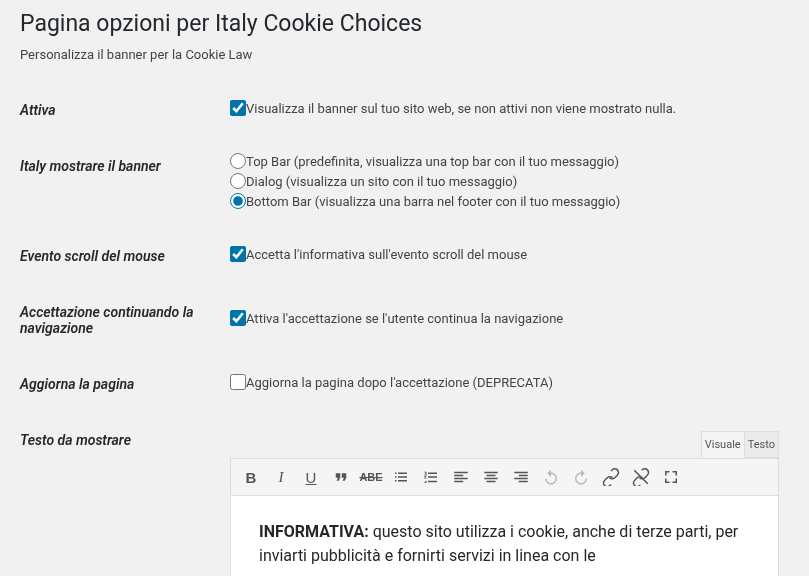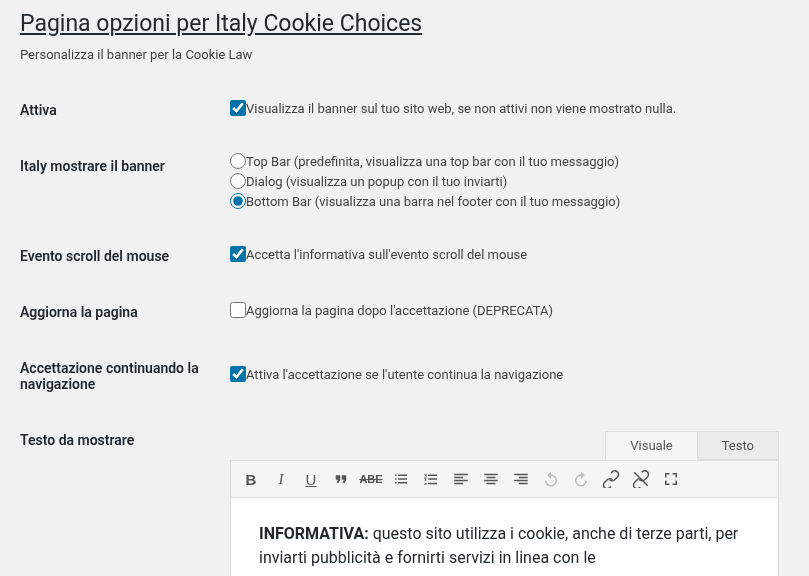--- a/index.html
+++ b/index.html
@@ -1,26 +1,26 @@
 <!DOCTYPE html>
 <html><head>
 <meta charset="utf-8">
 <style>
 * { box-sizing: border-box; margin: 0; padding: 0; }
 body { font-family: -apple-system, BlinkMacSystemFont, "Segoe UI", Roboto, sans-serif; font-size: 13px; color: #23282d; background: #f1f1f1; padding: 10px 20px; }
-h1 { font-size: 23px; font-weight: 400; margin-bottom: 10px; color: #23282d; text-decoration: underline; }
+h1 { font-size: 23px; font-weight: 400; margin-bottom: 10px; color: #23282d; }
 .subtitle { font-size: 13px; color: #444; margin-bottom: 20px; }
 .form-table { width: 100%; border-collapse: collapse; }
-.form-table th { text-align: left; vertical-align: top; font-weight: 600; font-size: 14px; padding: 20px 10px 20px 0; width: 200px; color: #23282d; }
+.form-table th { text-align: left; vertical-align: top; font-weight: 600; font-size: 14px; padding: 20px 10px 20px 0; width: 200px; color: #23282d; font-style: italic; }
 .form-table td { padding: 15px 10px; vertical-align: middle; font-size: 13px; color: #444; }
 .cb-row { display: flex; align-items: center; margin-bottom: 4px; }
 input[type="checkbox"], input[type="radio"] { width: 16px; height: 16px; margin: 0; accent-color: #0073aa; cursor: pointer; }
 .editor-wrap { margin-top: 4px; }
 .tabs { display: flex; justify-content: flex-end; gap: 0; }
-.tab { background: #ebebeb; border: 1px solid #ddd; padding: 6px 24px; font-size: 13px; color: #555; cursor: pointer; }
+.tab { background: #ebebeb; border: 1px solid #ddd; padding: 6px 3px; font-size: 11px; color: #555; cursor: pointer; }
 .tab.active { background: #f5f5f5; border-bottom-color: #f5f5f5; }
 .tab + .tab { border-left: none; }
 .toolbar { display: flex; align-items: center; background: #f5f5f5; border: 1px solid #ddd; padding: 4px 6px; gap: 2px; }
 .tbtn { background: transparent; border: none; width: 28px; height: 28px; display: flex; align-items: center; justify-content: center; cursor: pointer; color: #555; font-size: 15px; border-radius: 2px; }
 .tbtn svg { width: 18px; height: 18px; fill: #555; }
 .editor-content { background: #fff; border: 1px solid #ddd; border-top: none; padding: 24px 28px; min-height: 80px; font-size: 16px; line-height: 1.5; color: #23282d; }
 .editor-content strong { font-weight: 700; text-align: center; }
 label { cursor: pointer; }
 </style>
 </head>
@@ -44,55 +44,55 @@
 
 <tr>
   <th>Italy mostrare il banner</th>
   <td>
     <div class="cb-row">
       <input type="radio" name="pos" style="">
       <label>Top Bar (predefinita, visualizza una top bar con il tuo messaggio)</label>
     </div>
     <div class="cb-row">
       <input type="radio" name="pos" style="">
-      <label>Dialog (visualizza un popup con il tuo inviarti)</label>
+      <label>Dialog (visualizza un sito con il tuo messaggio)</label>
     </div>
     <div class="cb-row">
       <input type="radio" name="pos" checked="" style="">
       <label>Bottom Bar (visualizza una barra nel footer con il tuo messaggio)</label>
     </div>
   </td>
 </tr>
 
 <tr>
   <th>Evento scroll del mouse</th>
   <td>
     <div class="cb-row">
       <input type="checkbox" checked="" style="">
       <label>Accetta l'informativa sull'evento scroll del mouse</label>
     </div>
   </td>
 </tr>
 
 <tr>
+  <th>Accettazione continuando la navigazione</th>
+  <td>
+    <div class="cb-row">
+      <input type="checkbox" checked="" style="">
+      <label>Attiva l'accettazione se l'utente continua la navigazione</label>
+    </div>
+  </td>
+</tr>
+
+<tr>
   <th>Aggiorna la pagina</th>
   <td>
     <div class="cb-row">
       <input type="checkbox" style="">
       <label>Aggiorna la pagina dopo l'accettazione (DEPRECATA)</label>
-    </div>
-  </td>
-</tr>
-
-<tr>
-  <th>Accettazione continuando la navigazione</th>
-  <td>
-    <div class="cb-row">
-      <input type="checkbox" checked="" style="">
-      <label>Attiva l'accettazione se l'utente continua la navigazione</label>
     </div>
   </td>
 </tr>
 
 <tr>
   <th>Testo da mostrare</th>
   <td>
     <div class="editor-wrap">
       <div class="tabs">
         <div class="tab active">Visuale</div>

